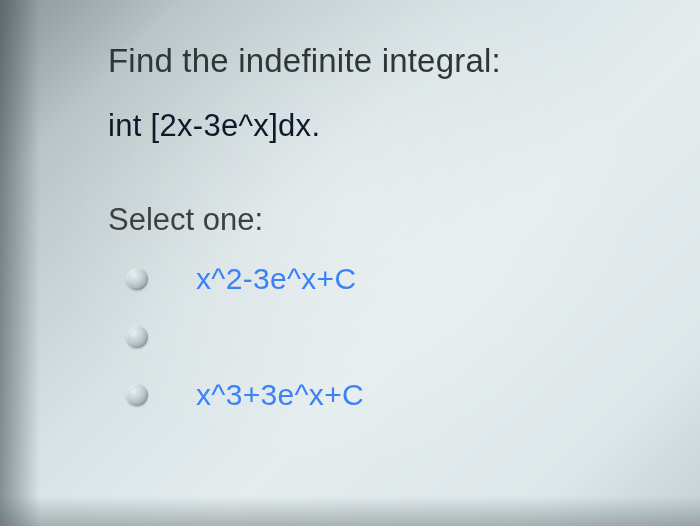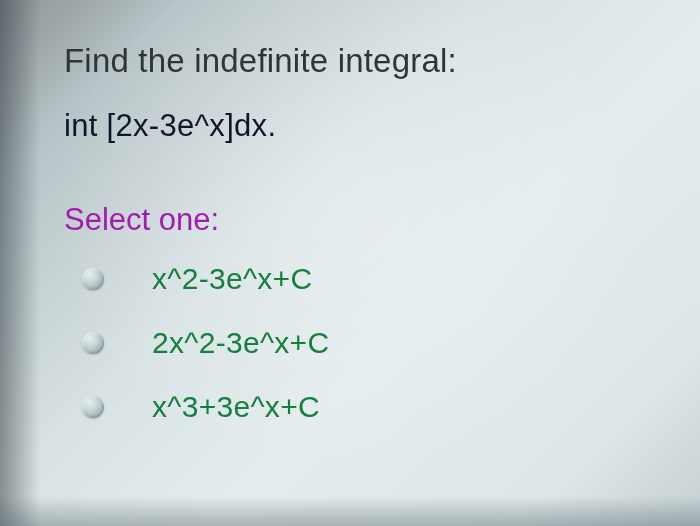--- a/index.html
+++ b/index.html
@@ -39,40 +39,40 @@
       position: absolute;
       left: 0;
       right: 0;
       bottom: 0;
       height: 30px;
       background: linear-gradient(180deg, transparent 0%, rgba(80,95,100,0.4) 100%);
       pointer-events: none;
     }
     .content {
       position: relative;
-      padding: 42px 60px 30px 64px;
+      padding: 42px 60px 30px 108px;
     }
     .question-title {
       font-size: 33px;
       font-weight: 400;
       color: #2f3638;
       margin-bottom: 28px;
       letter-spacing: 0.2px;
     }
     .question-expr {
       font-size: 31px;
       font-weight: 400;
       color: #0f172a;
       margin-bottom: 58px;
       letter-spacing: 0.3px;
     }
     .select-label {
       font-size: 31px;
       font-weight: 400;
-      color: #a21caf;
+      color: #404040;
       margin-bottom: 24px;
     }
     .options {
       padding-left: 18px;
     }
     .option-row {
       display: flex;
       align-items: center;
       margin-bottom: 30px;
     }
@@ -82,41 +82,40 @@
       border-radius: 50%;
       background: radial-gradient(circle at 35% 30%, #e8eff1 0%, #c5d2d5 40%, #8a9b9f 90%);
       box-shadow: inset -1px -1px 2px rgba(0,0,0,0.15), inset 1px 1px 2px rgba(255,255,255,0.5), 0 1px 2px rgba(0,0,0,0.2);
       flex-shrink: 0;
       margin-right: 48px;
       cursor: pointer;
     }
     .option-text {
       font-size: 30px;
       font-weight: 400;
-      color: #15803d;
+      color: #3b82f6;
       letter-spacing: 0.3px;
     }
   </style>
 </head>
 <body>
 
 <div class="dark-edge-left"></div>
 <div class="dark-edge-bottom"></div>
 
 <div class="content">
   <div class="question-title">Find the indefinite integral:</div>
   <div class="question-expr">int [2x-3e^x]dx.</div>
   <div class="select-label">Select one:</div>
   <div class="options">
     <div class="option-row">
       <div class="radio"></div>
       <div class="option-text">x^2-3e^x+C</div>
     </div>
     <div class="option-row">
       <div class="radio"></div>
-      <div class="option-text">2x^2-3e^x+C</div>
     </div>
     <div class="option-row">
       <div class="radio"></div>
       <div class="option-text">x^3+3e^x+C</div>
     </div>
   </div>
 </div>
 
 </body></html>

